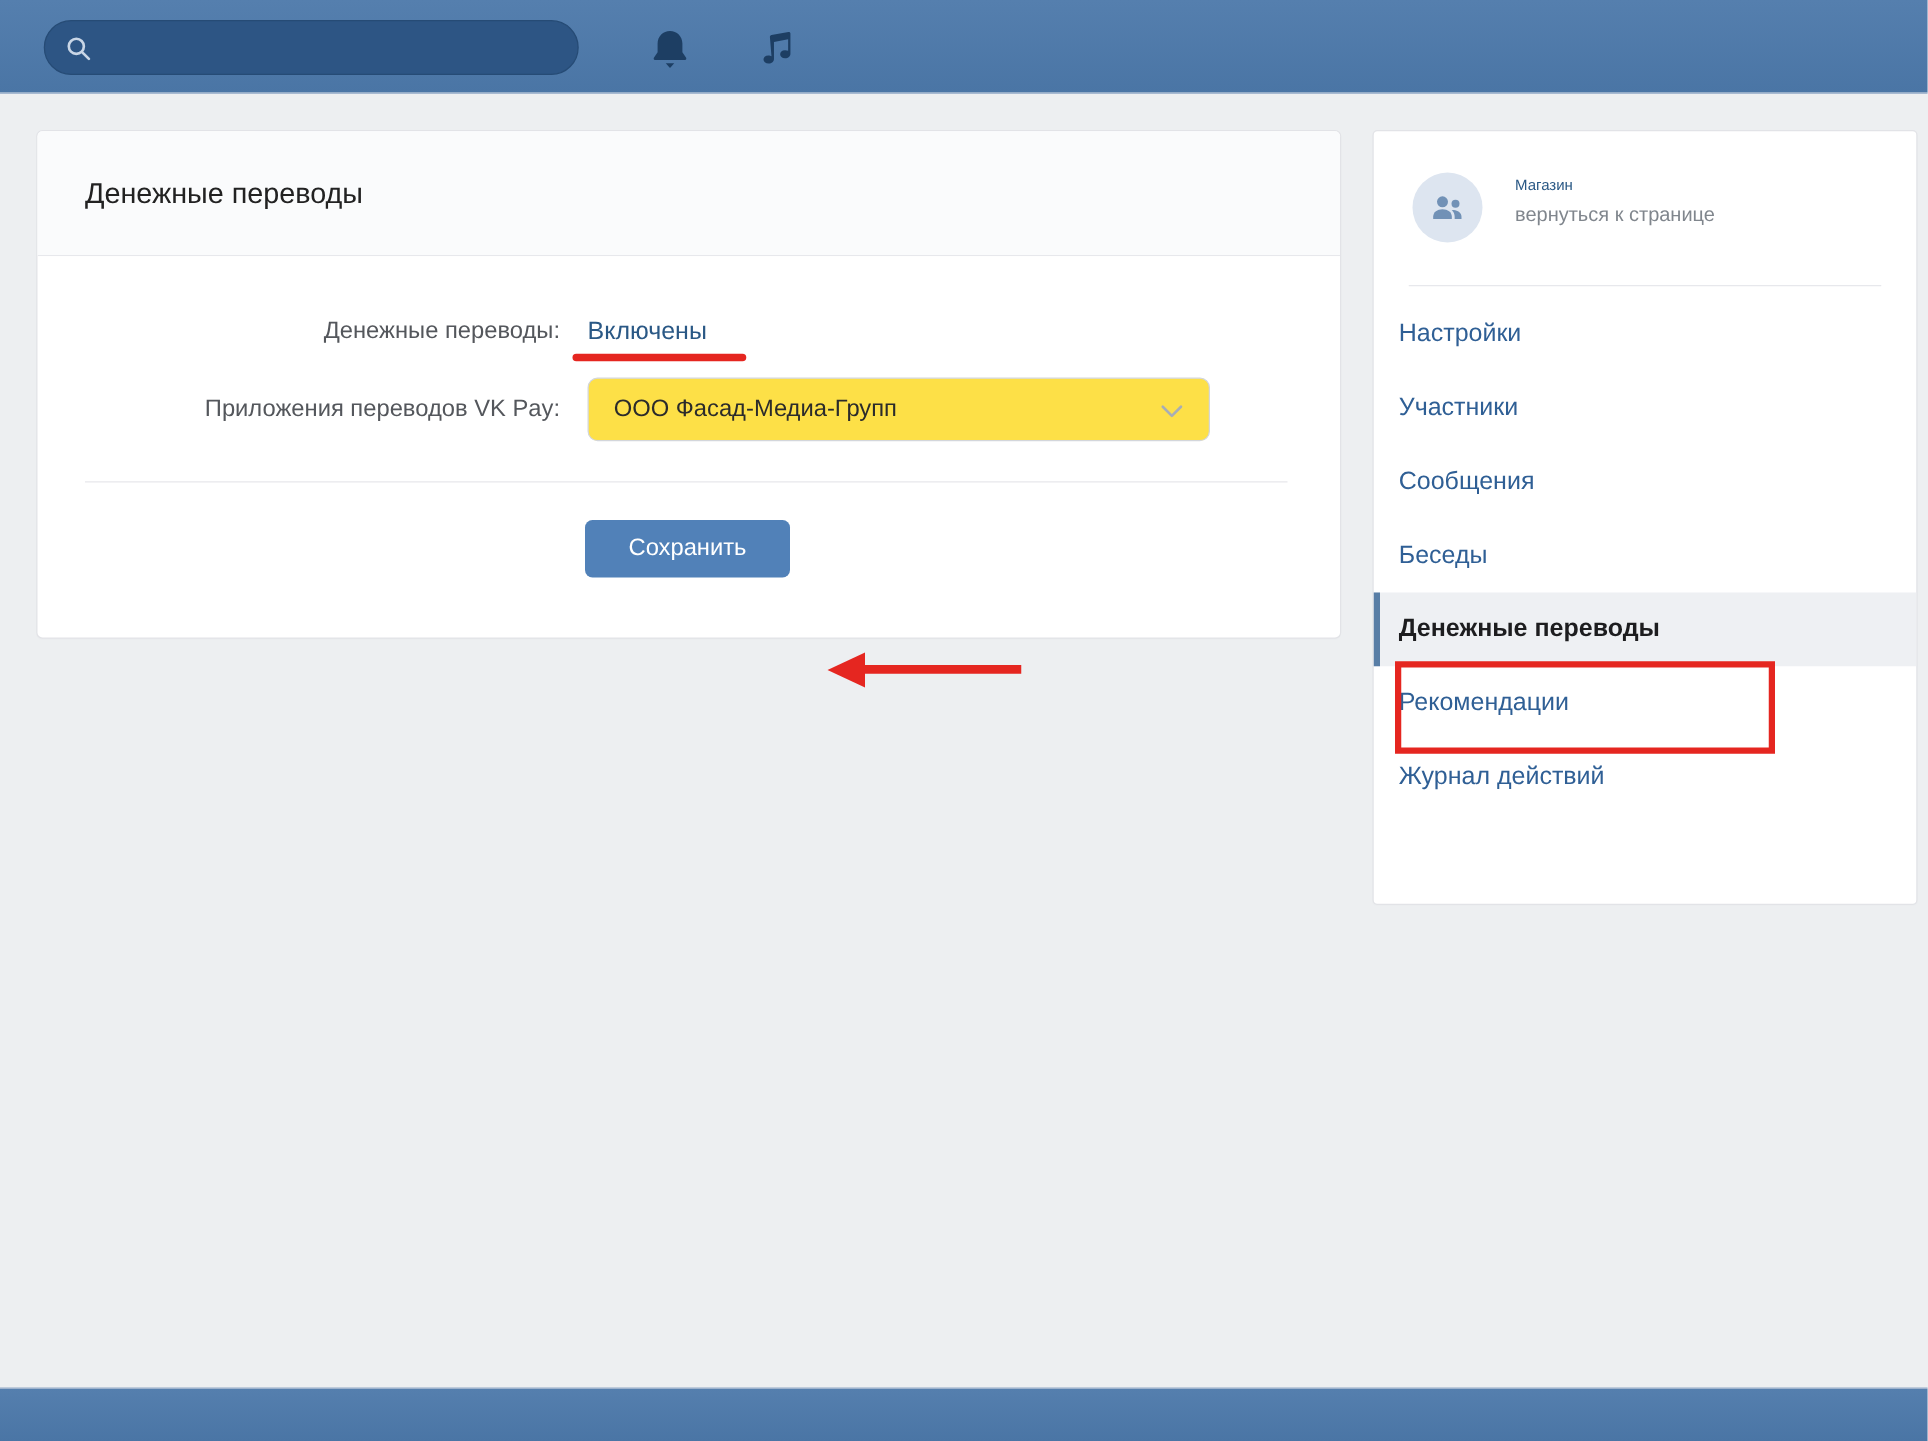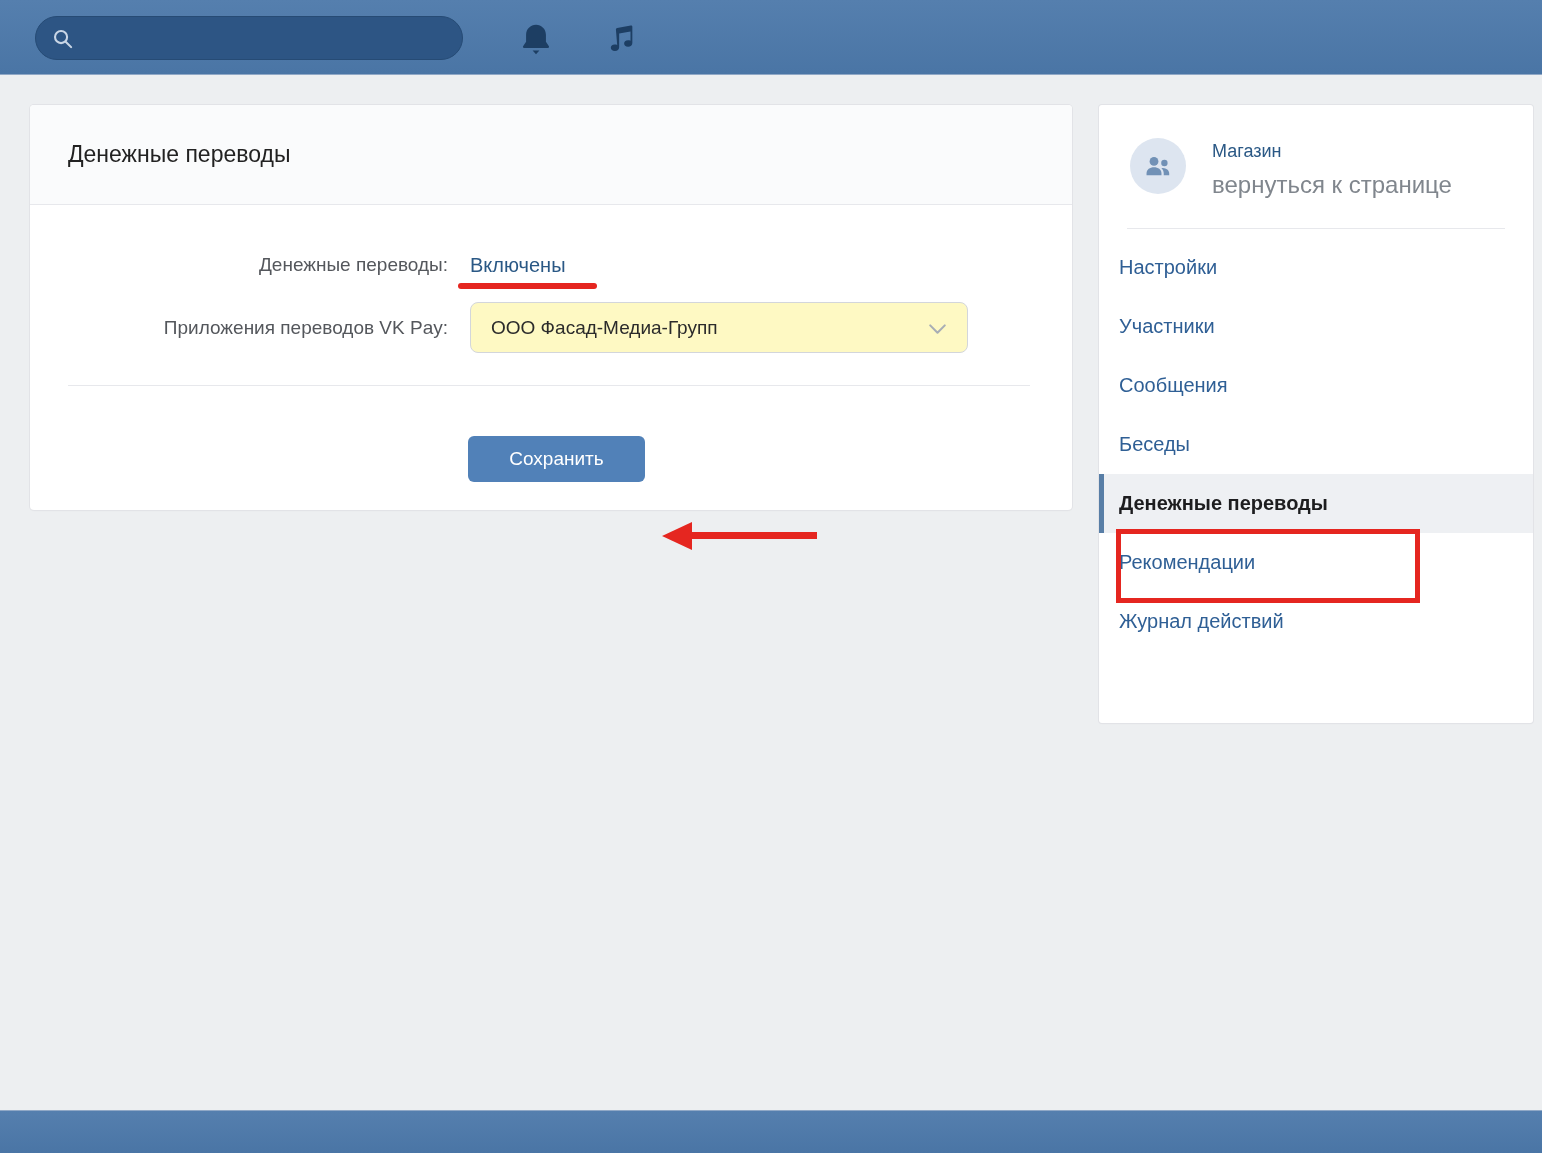--- a/index.html
+++ b/index.html
@@ -60,34 +60,33 @@
   .value-link{
     position:absolute;left:440px;top:47px;font-size:20px;line-height:26px;
     color:var(--link);text-decoration:none;cursor:pointer;
   }
   .red-underline{
     position:absolute;left:428px;top:78px;width:139px;height:6px;
     background:var(--red);border-radius:3px;
   }
   .select-box{
     position:absolute;left:440px;top:97px;width:498px;height:51px;
-    background:#fef9c3;border:1px solid #d3d6db;border-radius:8px;
+    background:#fde047;border:1px solid #d3d6db;border-radius:8px;
     font-size:19px;color:#2b2b2b;line-height:49px;padding-left:20px;
     cursor:pointer;
   }
   .select-box .chevron{position:absolute;right:17px;top:13px;}
   .body-divider{
     position:absolute;left:38px;top:180px;width:962px;height:1px;background:#e7e8ec;
   }
   .save-btn{
-    position:absolute;left:438px;top:211px;width:177px;height:46px;
+    position:absolute;left:438px;top:211px;width:164px;height:46px;
     background:var(--accent);border:none;border-radius:6px;
     color:#fff;font-size:19px;cursor:pointer;
     font-family:"Liberation Sans", sans-serif;
-    margin-top:20px;
   }
   .arrow-annotation{position:absolute;left:632px;top:317px;width:186px;height:28px;}
   .arrow-head{
     position:absolute;left:0;top:0;width:0;height:0;
     border-top:14px solid transparent;border-bottom:14px solid transparent;
     border-right:30px solid var(--red);
   }
   .arrow-shaft{
     position:absolute;left:28px;top:10px;width:127px;height:7px;background:var(--red);
   }
@@ -96,22 +95,22 @@
     position:absolute;left:1099px;top:105px;width:434px;height:618px;
     background:#fff;border-radius:3px;
     box-shadow:0 0 0 1px #e2e3e7,0 1px 2px rgba(0,0,0,.03);
   }
   .profile{display:flex;align-items:flex-start;padding:33px 20px 0 31px;}
   .avatar{
     width:56px;height:56px;border-radius:50%;background:#dde5f0;
     display:flex;align-items:center;justify-content:center;flex:0 0 auto;cursor:pointer;
   }
   .profile-texts{margin-left:26px;padding-top:3px;}
-  .profile-name{font-size:18px;color:var(--link);text-decoration:none;display:block;cursor:pointer;}
-  .profile-sub{font-size:24px;color:#80868d;margin-top:9px;display:block;text-decoration:none;cursor:pointer;}
+  .profile-name{font-size:12px;color:var(--link);text-decoration:none;display:block;cursor:pointer;}
+  .profile-sub{font-size:16px;color:#80868d;margin-top:9px;display:block;text-decoration:none;cursor:pointer;}
   .profile-divider{position:absolute;left:28px;right:28px;top:123px;height:1px;background:#e7e8ec;}
   .menu{position:absolute;left:0;top:133px;width:434px;margin:0;padding:0;list-style:none;}
   .menu-item{
     height:59px;line-height:59px;padding-left:20px;font-size:20px;
     color:#2f5f95;cursor:pointer;position:relative;
   }
   .menu-item.active{
     background:#eef0f3;color:#1d1d1f;font-weight:bold;
   }
   .menu-item.active::before{

